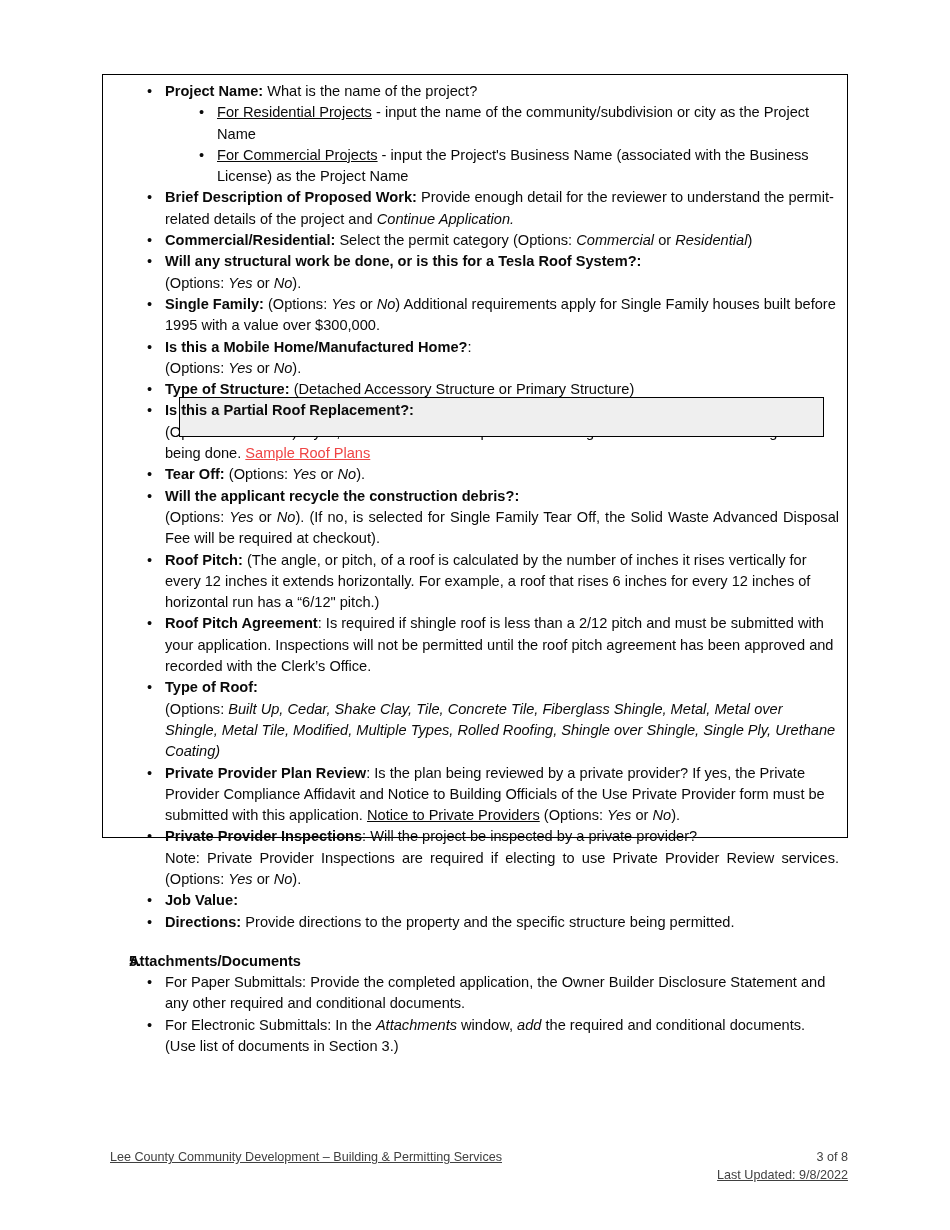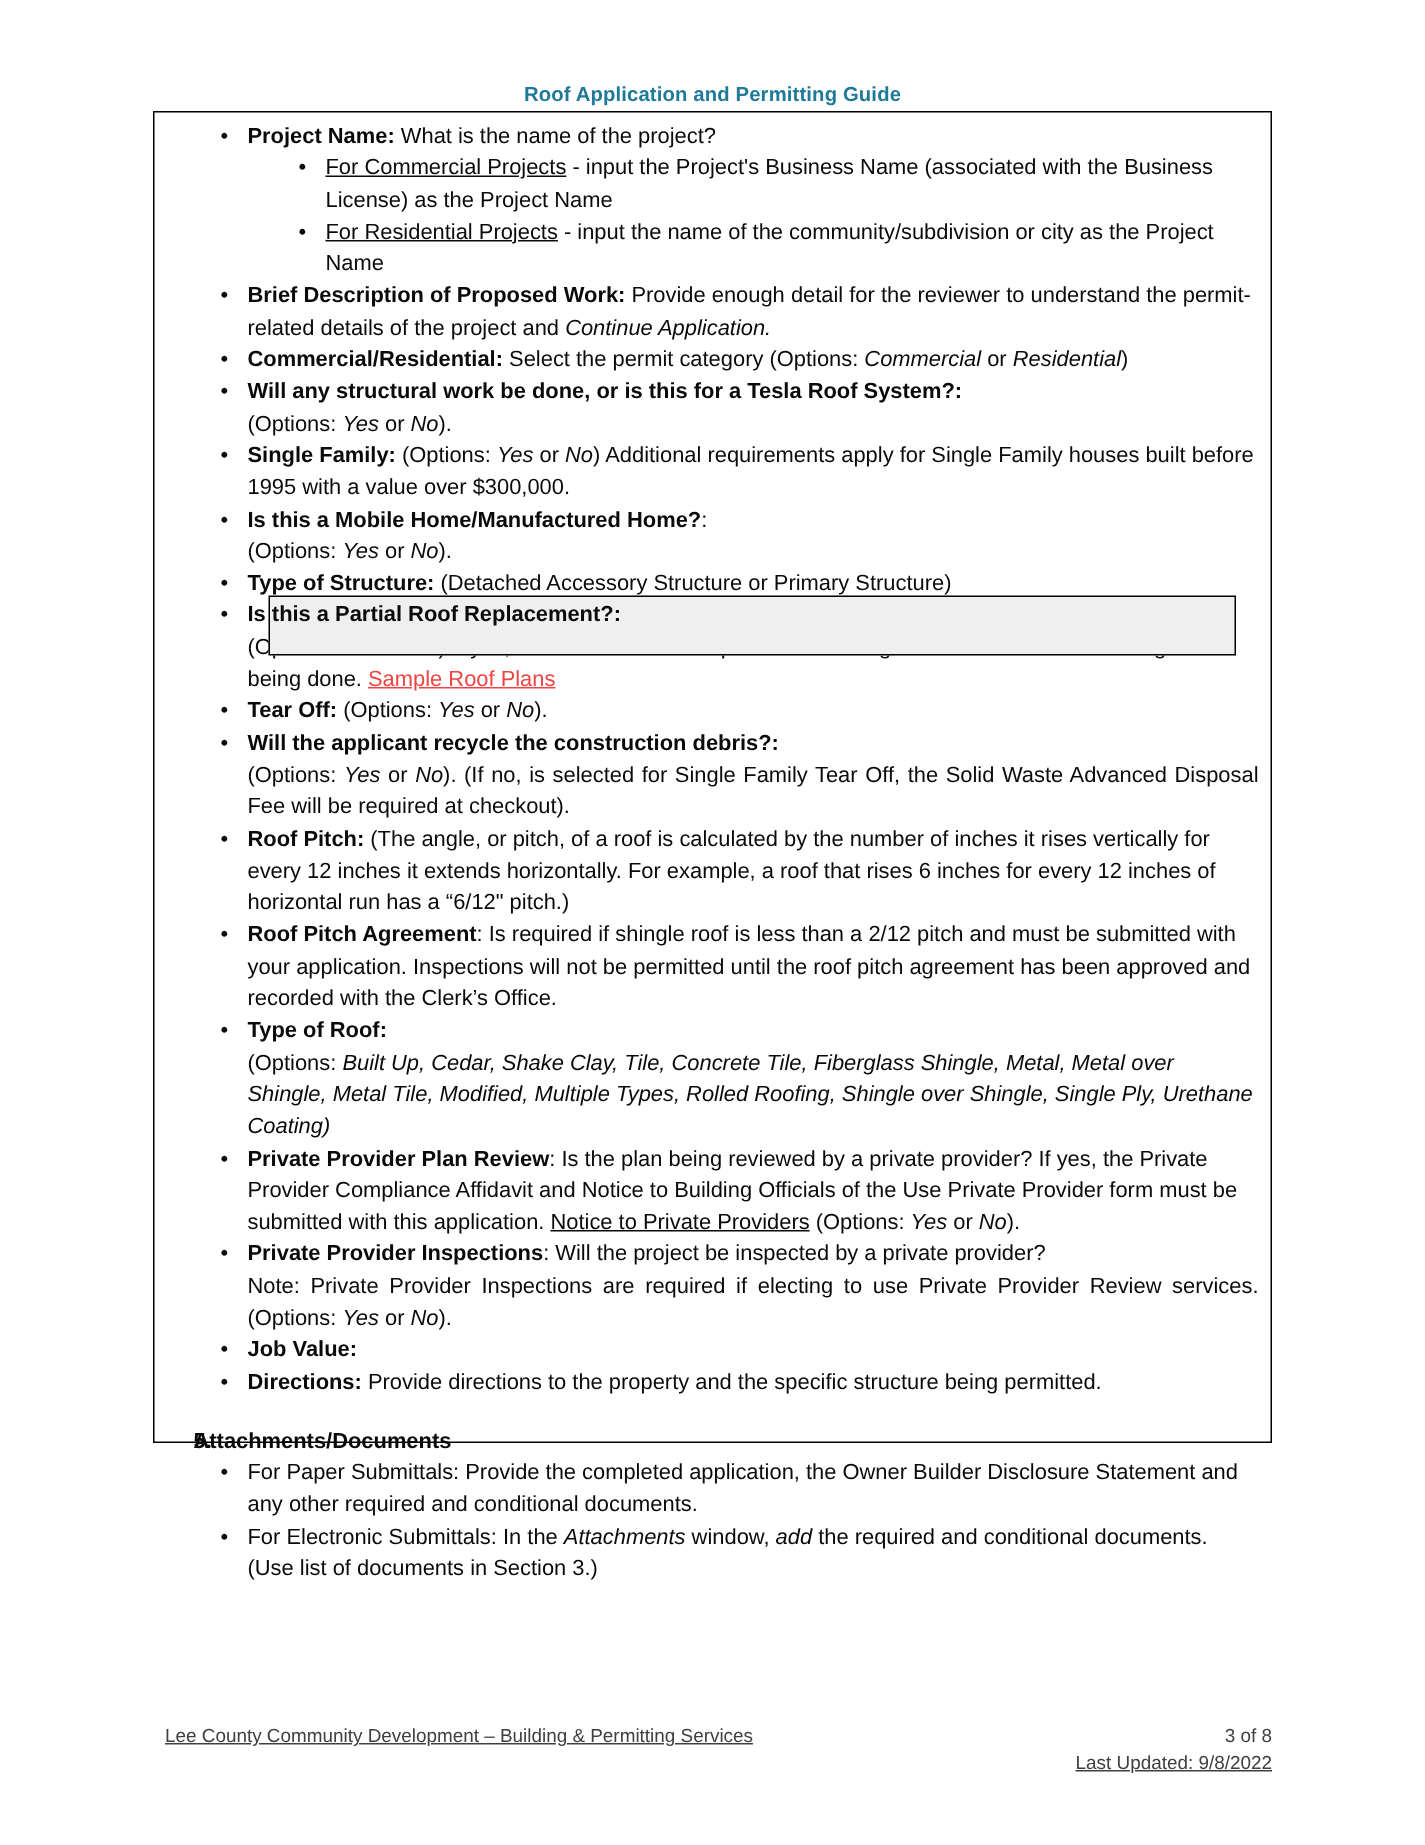--- a/index.html
+++ b/index.html
@@ -36,21 +36,21 @@
     color: #1F7A99;
     letter-spacing: 0.1px;
   }
 
   
   .content-frame {
     position: absolute;
     left: 102px;
     top: 74px;
     width: 746px;
-    height: 888px;
+    height: 764px;
     border: 1.3px solid #000000;
     box-sizing: border-box;
     padding: 6px 0 0 0;
   }
 
   .body-text {
     font-size: 14.6px;
     line-height: 21.3px;
     color: #0a0a0a;
   }
@@ -141,39 +141,38 @@
     align-items: flex-start;
   }
   .footer-left { text-align: right; text-decoration: underline; }
   .footer-right { text-align: right; white-space: nowrap; }
 </style>
 </head>
 <body>
 
 <div class="page">
 
-  <div class="doc-header">Roof Application and Permitting Guide</div>
 
   <div class="content-frame body-text">
 
     <div class="callout"></div>
 
     <div class="b1">
       <span class="bullet"></span>
       <span class="txt"><b>Project Name:</b><span> What is the name of the project?</span></span>
     </div>
 
     <div class="b2">
       <span class="bullet"></span>
+      <span class="txt"><span class="underline">For Residential Projects</span><span> - input the name of the community/subdivision or city as the Project Name</span></span>
+    </div>
+
+    <div class="b2">
+      <span class="bullet"></span>
       <span class="txt"><span class="underline">For Commercial Projects</span><span> - input the Project's Business Name (associated with the Business License) as the Project Name</span></span>
-    </div>
-
-    <div class="b2">
-      <span class="bullet"></span>
-      <span class="txt"><span class="underline">For Residential Projects</span><span> - input the name of the community/subdivision or city as the Project Name</span></span>
     </div>
 
     <div class="b1">
       <span class="bullet"></span>
       <span class="txt"><b>Brief Description of Proposed Work:</b><span> Provide enough detail for the reviewer to understand the permit-related details of the project and </span><i>Continue Application.</i></span>
     </div>
 
     <div class="b1">
       <span class="bullet"></span>
       <span class="txt"><b>Commercial/Residential:</b><span> Select the permit category (Options: </span><i>Commercial</i><span> or </span><i>Residential</i><span>)</span></span>

